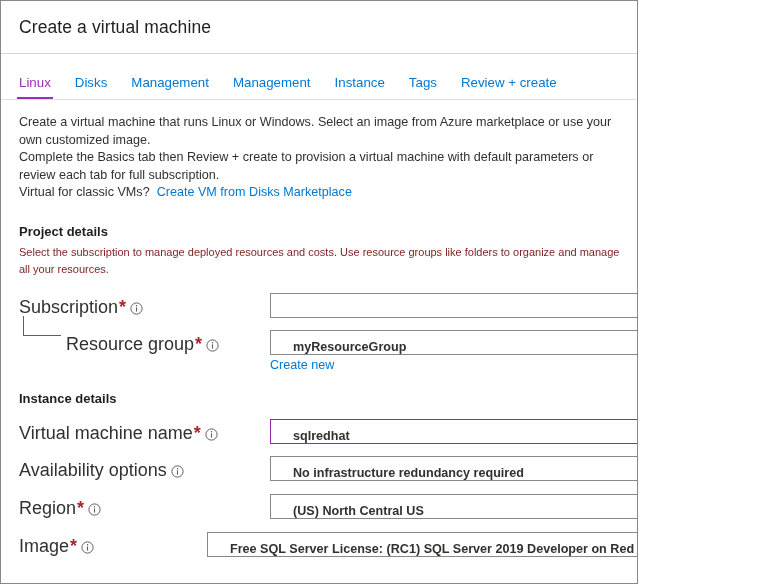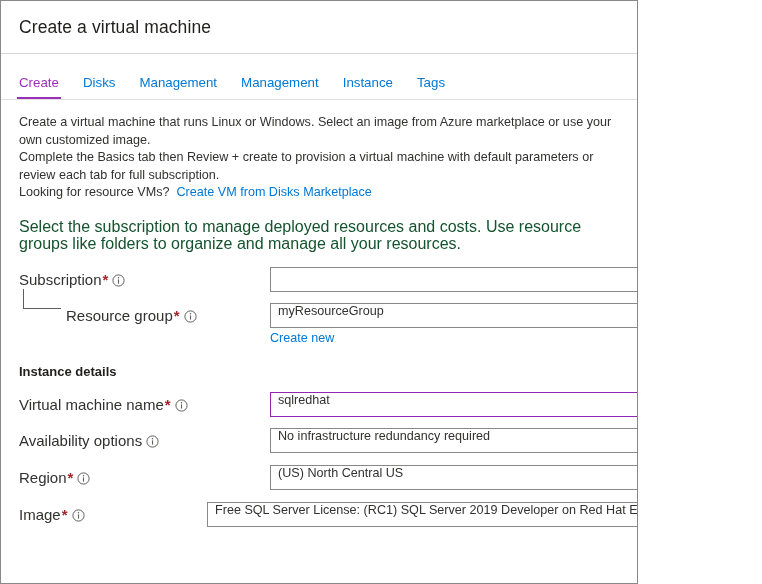--- a/index.html
+++ b/index.html
@@ -85,41 +85,41 @@
     text-decoration: none;
   }
   .section-title {
     font-size: 13px;
     font-weight: bold;
     color: #201f1e;
     margin-top: 22px;
     margin-bottom: 0;
   }
   .section-desc {
-    font-size: 16px;
-    color: #14532d;
+    font-size: 11px;
+    color: #7f1d1d;
     line-height: 17.5px;
-    margin-top: 16px;
+    margin-top: 5px;
     max-width: 714px;
   }
   
   .form {
     margin-top: 14px;
   }
   .row {
     display: flex;
     align-items: flex-start;
     margin-bottom: 10px;
     position: relative;
     min-height: 26px;
   }
   .label {
     width: 251px;
     flex: 0 0 251px;
-    font-size: 15px;
+    font-size: 18px;
     color: #323130;
     padding-top: 4px;
     position: relative;
     box-sizing: border-box;
   }
   .label.indented {
     padding-left: 47px;
   }
   .req {
     color: #a4262c;
@@ -136,27 +136,28 @@
     width: 480px;
     position: relative;
   }
   .ddl {
     position: relative;
     height: 25px;
     box-sizing: border-box;
     border: 1px solid #8a8886;
     background: #fff;
     display: flex;
-    align-items: flex-start;
-    padding: 0 26px 0 7px;
+    align-items: flex-end;
+    padding: 0 26px 0 22px;
     font-size: 12.6px;
     color: #323130;
     cursor: pointer;
     overflow: hidden;
     white-space: nowrap;
+    font-weight: bold;
   }
   .ddl.focused {
     border: 1px solid #8a2be2;
     border-color: #9326b3;
   }
   .chev {
     position: absolute;
     right: 7px;
     top: 50%;
     transform: translateY(-50%);
@@ -191,36 +192,38 @@
 </head>
 <body>
 
 <div class="window">
 
   <div class="header">
     <div class="page-title">Create a virtual machine</div>
   </div>
 
   <div class="tabbar">
-    <div class="tab selected">Create</div>
+    <div class="tab selected">Linux</div>
     <div class="tab">Disks</div>
     <div class="tab">Management</div>
     <div class="tab">Management</div>
     <div class="tab">Instance</div>
     <div class="tab">Tags</div>
+    <div class="tab">Review + create</div>
   </div>
 
   <div class="content">
 
     <div class="intro">
       <span class="line">Create a virtual machine that runs Linux or Windows. Select an image from Azure marketplace or use your own customized image.</span>
       <span class="line">Complete the Basics tab then Review + create to provision a virtual machine with default parameters or review each tab for full subscription.</span>
-      <span class="line"><span>Looking for resource VMs?</span>&nbsp;&nbsp;<span class="link">Create VM from Disks Marketplace</span></span>
+      <span class="line"><span>Virtual for classic VMs?</span>&nbsp;&nbsp;<span class="link">Create VM from Disks Marketplace</span></span>
     </div>
 
+    <div class="section-title">Project details</div>
     <div class="section-desc">Select the subscription to manage deployed resources and costs. Use resource groups like folders to organize and manage all your resources.</div>
 
     <div class="form">
 
       <div class="row">
         <div class="label">
           <span>Subscription</span><span class="req">*</span><span class="info-icon"><svg width="13" height="13" viewBox="0 0 13 13">
                 <circle cx="6.5" cy="6.5" r="5.6" fill="none" stroke="#605e5c" stroke-width="1"></circle>
                 <circle cx="6.5" cy="3.7" r="0.75" fill="#605e5c"></circle>
                 <rect x="5.95" y="5.4" width="1.1" height="4.2" fill="#605e5c"></rect>

